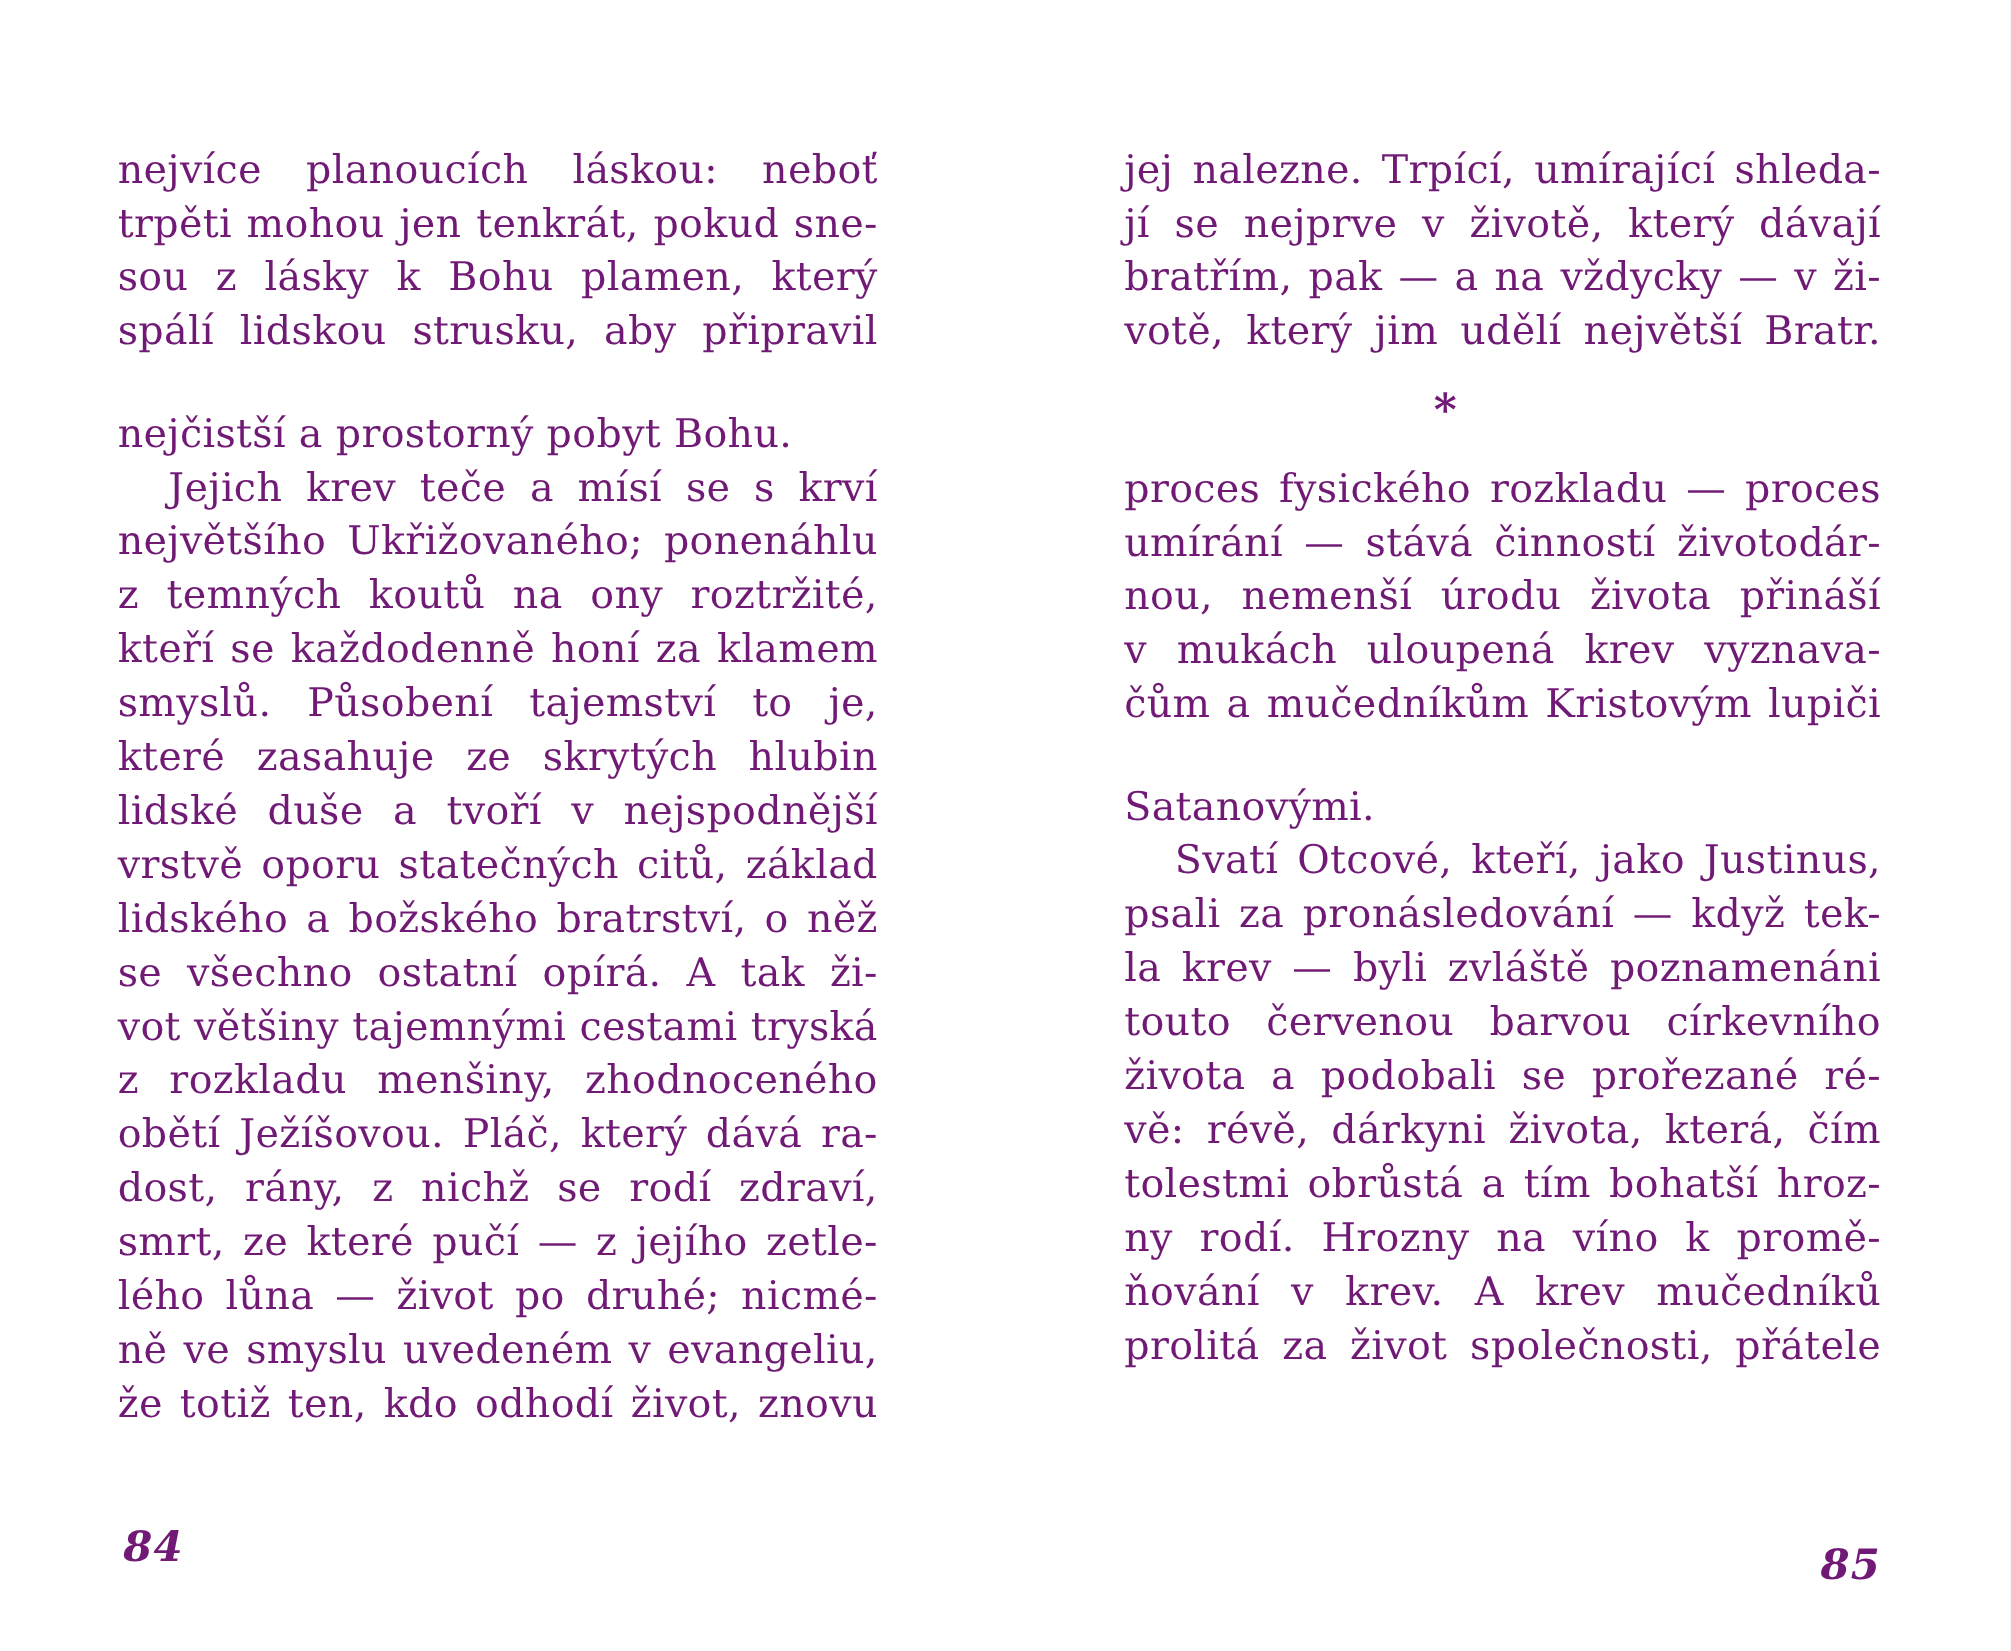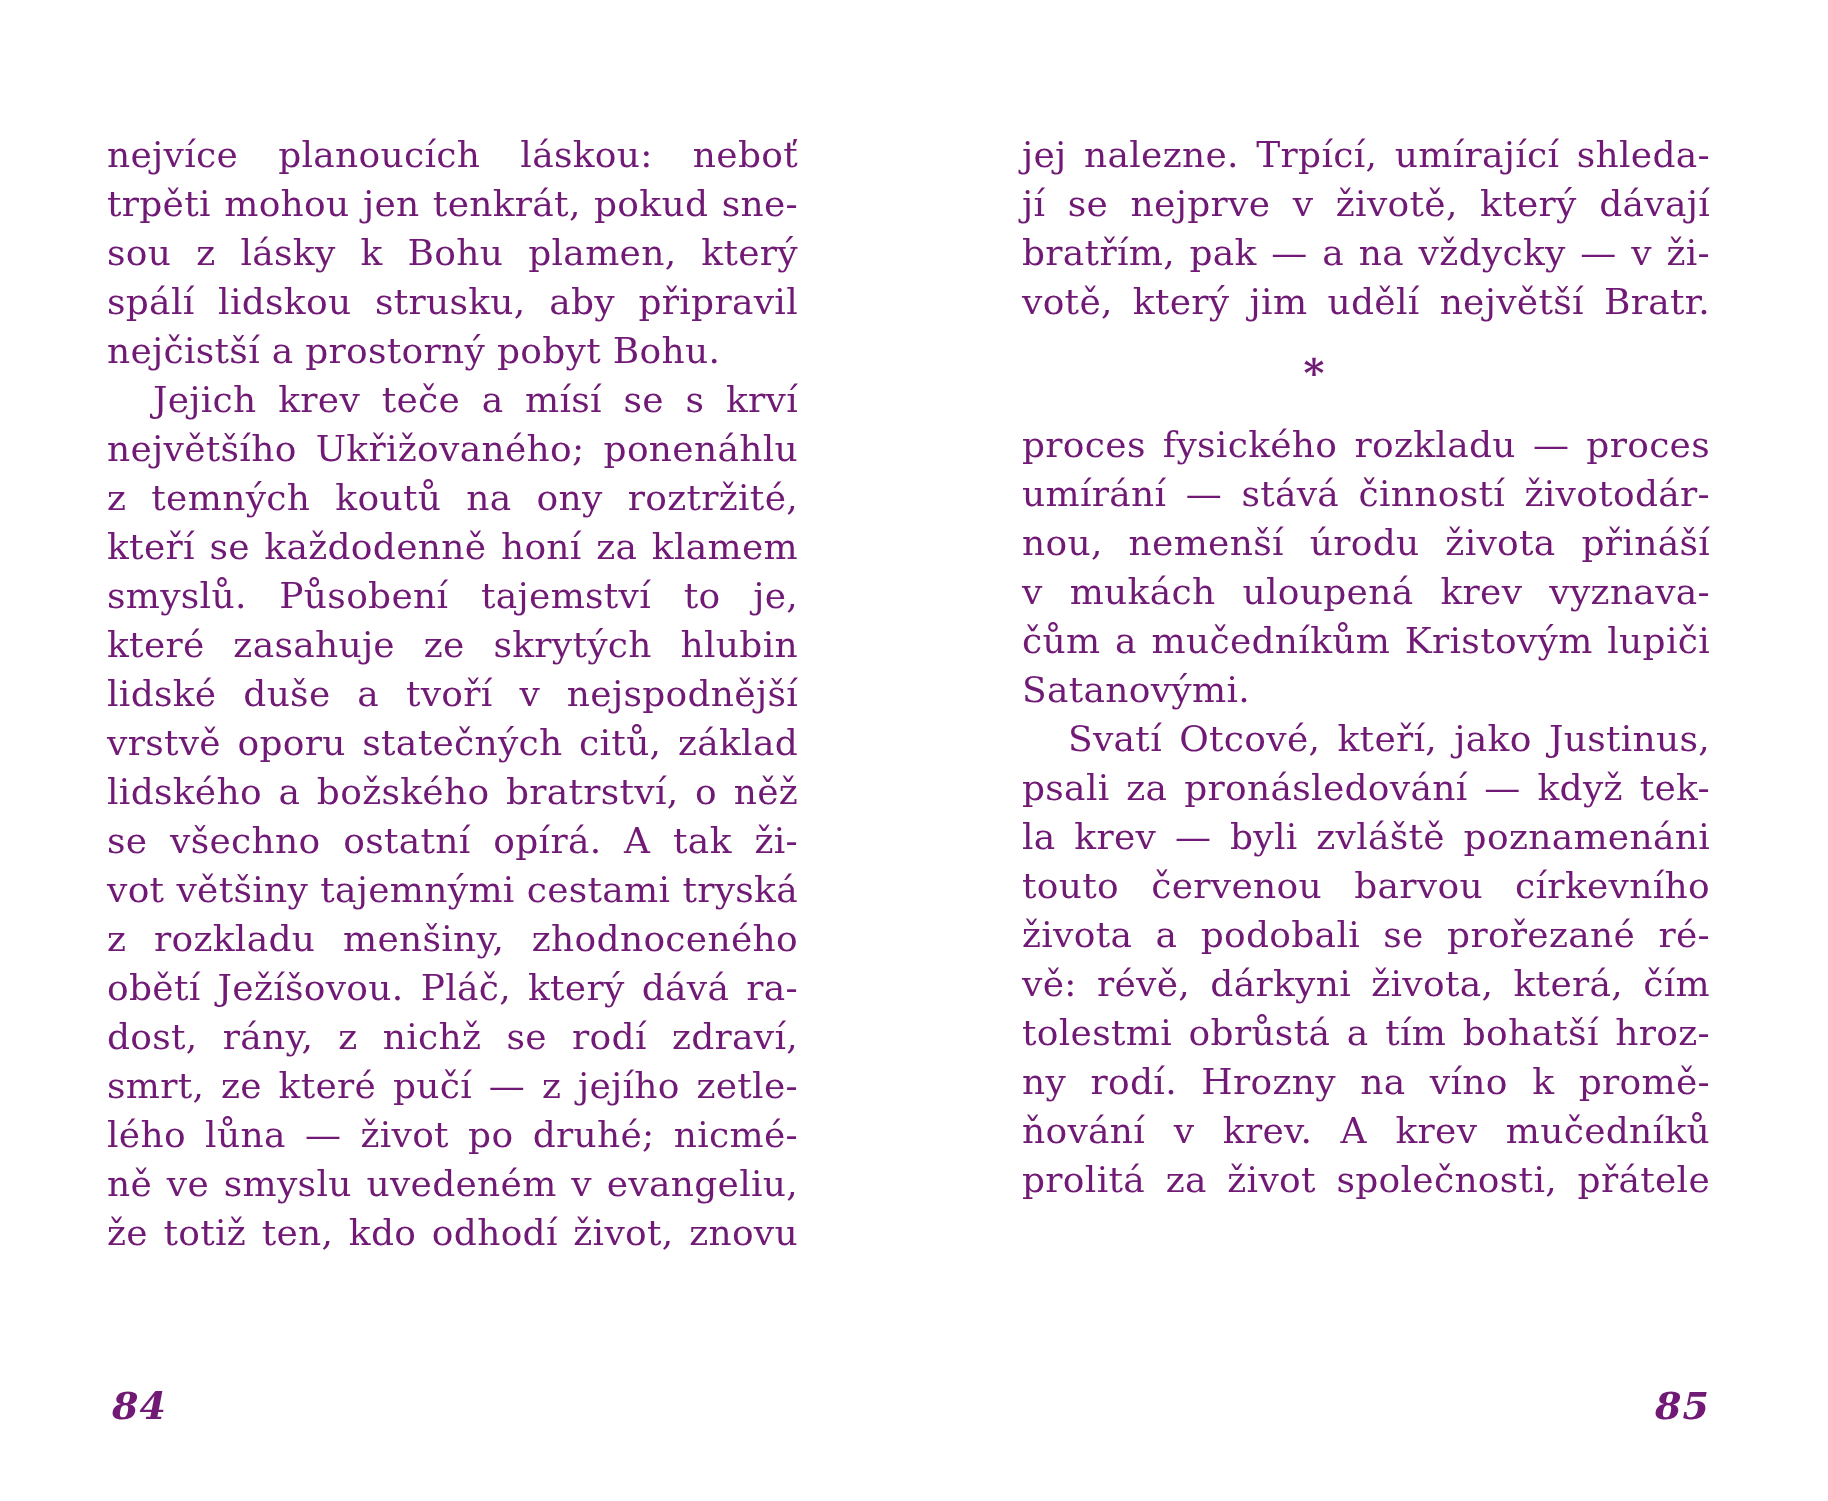--- a/index.html
+++ b/index.html
@@ -15,40 +15,40 @@
   .col {
     position: absolute;
     top: 130px;
     font-size: 36px;
     line-height: 49px;
     letter-spacing: 0.3px;
   }
   .col-left  { left: 107px;  width: 691px; }
   .col-right { left: 1022px; width: 688px; }
   .line { text-align: justify; text-align-last: justify; }
-  .line.last { text-align-last: left; }
+  .line.last { text-align-last: left; margin-top: 44px; }
   .line.indent { padding-left: 46px; }
   .line.star {
     text-align: center;
     text-align-last: center;
     margin: 22px 0 23px 0;
     transform: translateX(-52px);
     font-size: 40px;
     font-weight: bold;
   }
   .pagenum {
     position: absolute;
     top: 1383px;
     font-size: 38px;
     font-weight: bold;
     font-style: italic;
     letter-spacing: 1px;
   }
   .pagenum-left  { left: 112px; }
-  .pagenum-right { left: 1022px; width: 688px; text-align: right; }
+  .pagenum-right { left: 1022px; width: 688px; text-align: right; margin-top: 16px; }
 </style>
 </head>
 <body>
 
 <div class="sheet">
 
   <div class="col col-left">
       <div class="line">nejvíce planoucích láskou: neboť</div>
       <div class="line">trpěti mohou jen tenkrát, pokud sne-</div>
       <div class="line">sou z lásky k Bohu plamen, který</div>

